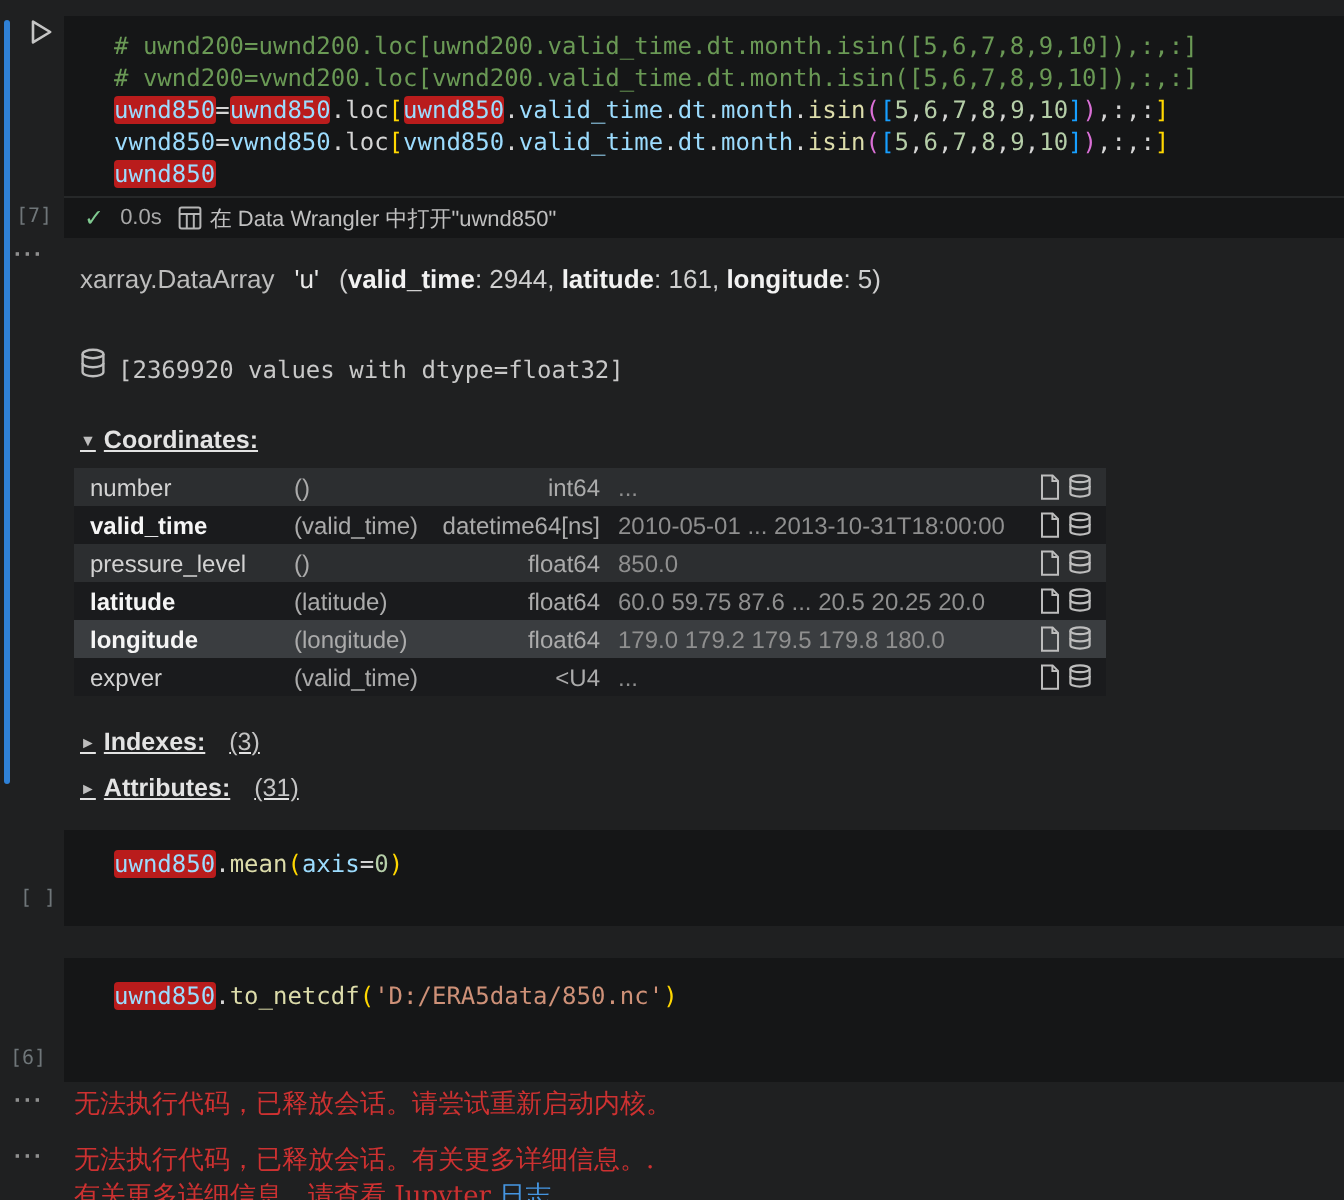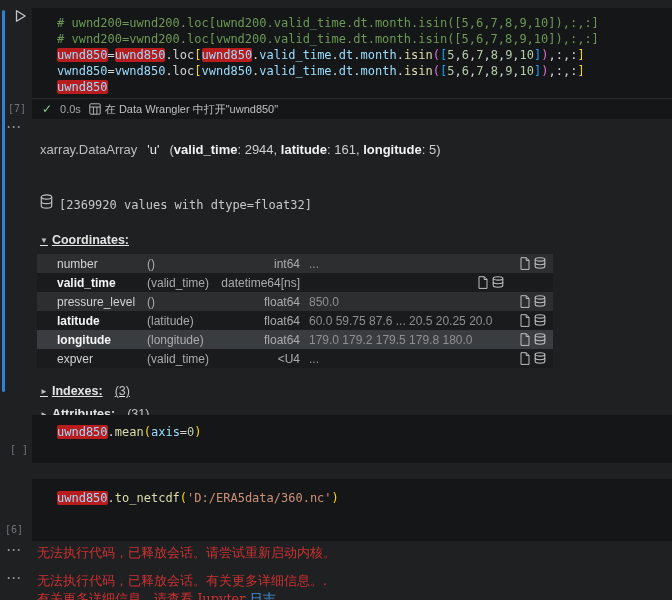--- a/index.html
+++ b/index.html
@@ -40,39 +40,39 @@
 
   .exec-label { position:absolute; font:10px "DejaVu Sans Mono", monospace; color:#6f7679; }
   .exec-1 { left:8px; top:103px; }
   .exec-2 { left:10px; top:444px; }
   .exec-3 { left:5px; top:524px; }
 
   .dots { position:absolute; left:7px; color:#8f8f8f; font-size:12px; font-weight:bold; letter-spacing:1px; }
   .dots-1 { top:120px; } .dots-2 { top:543px; } .dots-3 { top:571px; }
 
   
-  .xr-out { position:absolute; left:37px; top:142px; width:520px; color:#cccccc; }
+  .xr-out { position:absolute; left:37px; top:132px; width:520px; color:#cccccc; }
   .xr-header { font-size:13px; color:#cfcfcf; margin-left:3px; }
   .xr-header .xr-prefix { color:#bdbdbd; }
   .xr-header .xr-name { color:#e8e8e8; margin:0 10px; }
   .xr-header b { color:#f2f2f2; }
-  .xr-summary { margin-top:35px; margin-left:3px; display:flex; align-items:flex-start; gap:6px; }
+  .xr-summary { margin-top:25px; margin-left:3px; display:flex; align-items:flex-start; gap:6px; }
   .xr-summary .mono { font:12px/14px "DejaVu Sans Mono", monospace; color:#c8c8c8; margin-top:6px; }
   .xr-section { margin-top:21px; margin-left:3px; font-size:12.5px; color:#e3e3e3;text-decoration:underline; }
   .xr-section .arrow { font-size:8px; color:#bdbdbd; vertical-align:1px; margin-right:4px; }
   .xr-section .lbl { font-weight:bold; }
   .xr-section .count { margin-left:12px; color:#c4c4c4; }
   .sec-indexes { margin-top:16px; }
   .sec-attrs { margin-top:9px; }
 
   .xr-table { margin-top:7px; width:516px; }
   .xr-row { display:grid; grid-template-columns:110px 62px 96px 1fr 42px; height:19px; align-items:center; font-size:12px; }
   .r-light { background:#2c2e30; } .r-dark { background:#1a1b1d; } .r-hover { background:#3a3d40; }
   .xr-cell { white-space:nowrap; overflow:hidden; }
-  .c-name { padding-left:20px; color:#d2d2d2; }
+  .c-name { padding-left:8px; color:#d2d2d2; }
   .c-name.bold { font-weight:bold; color:#f5f5f5; }
   .c-dims { color:#ababab; }
   .c-dtype { text-align:right; color:#ababab; padding-right:5px; }
   .c-vals { color:#8f8f8f; padding-left:4px; }
   .c-icons { display:flex; justify-content:flex-end; align-items:center; gap:4px; padding-right:7px; }
   .c-icons span { display:inline-flex; }
 
   
   .err-line { position:absolute; left:37px; font:13px/15px "DejaVu Serif", serif; color:#cd3131; white-space:nowrap; }
   .err-1 { top:545px; } .err-2 { top:573px; } .err-3 { top:591px; }
@@ -157,20 +157,21 @@
               <path d="M1.2 2.4v3.6c0 .9 2.1 1.7 4.8 1.7s4.8-.8 4.8-1.7V2.4"></path>
               <path d="M1.2 6V9.6c0 .9 2.1 1.7 4.8 1.7s4.8-.8 4.8-1.7V6"></path>
             </svg>
           </span>
         </div>
       </div>
       <div class="xr-row r-dark">
         <div class="xr-cell c-name bold">valid_time</div>
         <div class="xr-cell c-dims">(valid_time)</div>
         <div class="xr-cell c-dtype">datetime64[ns]</div>
+        <div class="xr-cell c-vals">2010-05-01 ... 2013-10-31T18:00:00</div>
         <div class="xr-cell c-icons">
           <span>
             <svg width="10" height="13" viewBox="0 0 10 13" fill="none" stroke="#bdbdbd" stroke-width="1">
               <path d="M1 .7h5.3L9 3.4v9H1z"></path>
               <path d="M6.2 .7v2.8H9"></path>
             </svg>
           </span>
           <span>
             <svg width="12" height="13" viewBox="0 0 12 13" fill="none" stroke="#bdbdbd" stroke-width="1.1">
               <ellipse cx="6" cy="2.4" rx="4.8" ry="1.7"></ellipse>
@@ -275,21 +276,21 @@
 
 <div class="cell cell-2">
   <div class="code">
       <div class="code-line"><span class="tk-var hl">uwnd850</span><span class="tk-fg">.</span><span class="tk-func">mean</span><span class="tk-b1">(</span><span class="tk-var">axis</span><span class="tk-fg">=</span><span class="tk-num">0</span><span class="tk-b1">)</span></div>
     </div>
 </div>
 <div class="exec-label exec-2">[ ]</div>
 
 <div class="cell cell-3">
   <div class="code">
-      <div class="code-line"><span class="tk-var hl">uwnd850</span><span class="tk-fg">.</span><span class="tk-func">to_netcdf</span><span class="tk-b1">(</span><span class="tk-str">'D:/ERA5data/360.nc'</span><span class="tk-b1">)</span></div>
+      <div class="code-line"><span class="tk-var hl">uwnd850</span><span class="tk-fg">.</span><span class="tk-func">to_netcdf</span><span class="tk-b1">(</span><span class="tk-str">'D:/ERA5data/850.nc'</span><span class="tk-b1">)</span></div>
     </div>
 </div>
 <div class="exec-label exec-3">[6]</div>
 
 <div class="dots dots-2">···</div>
 <div class="err-line err-1">
   <span>无法执行代码，已释放会话。请尝试重新启动内核。</span>
 </div>
 <div class="dots dots-3">···</div>
 <div class="err-line err-2">

